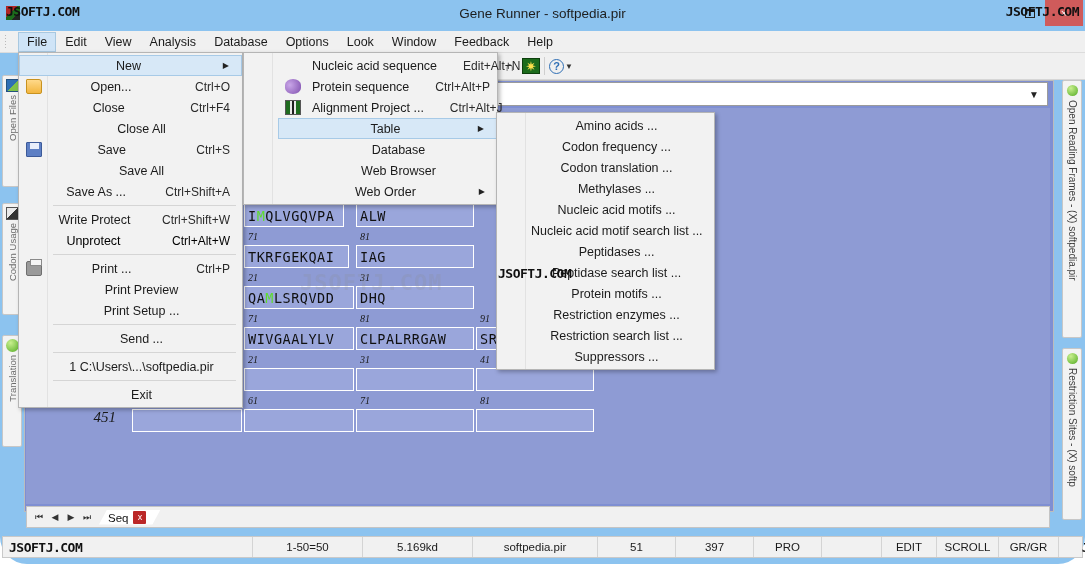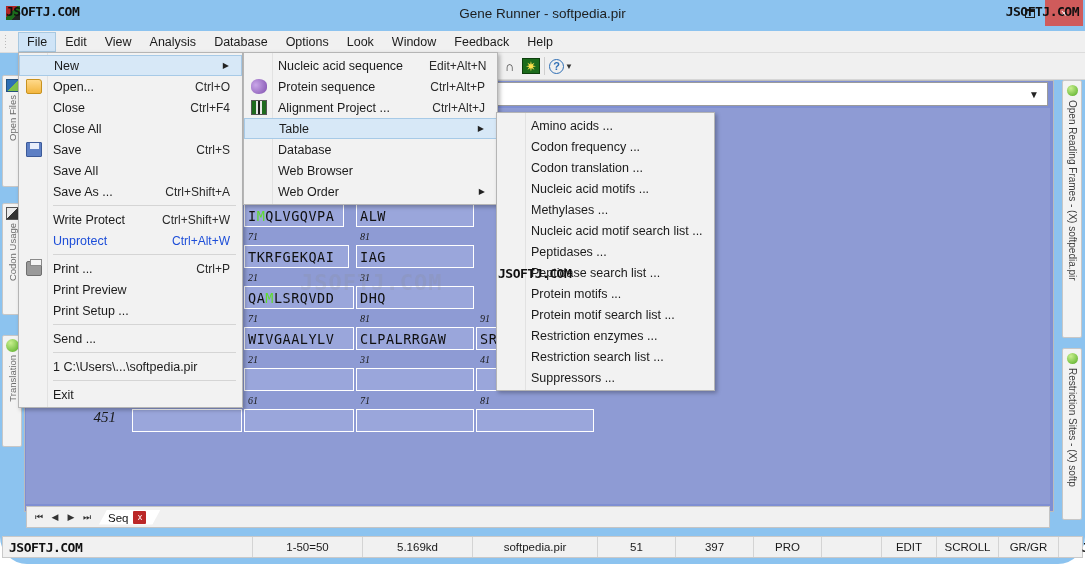--- a/index.html
+++ b/index.html
@@ -195,36 +195,36 @@
   }
   .wm-status {
     font-family: "DejaVu Sans Mono", monospace; font-weight: bold;
     font-size: 13px; color: #111; letter-spacing: -0.5px;
   }
 
   
   .popup {
     position: absolute; background: #f2f2f2;
     border: 1px solid #b5b5b5; box-shadow: 2px 2px 4px rgba(0,0,0,.28);
-    padding: 2px 0; z-index: 50;
+    padding: 2px 0; z-index: 50; text-align: center;
   }
   .popup.gutter::before {
     content: ""; position: absolute; left: 0; top: 0; bottom: 0;
     width: 28px; background: #f2f2f2; border-right: 1px solid #e2e2e2;
   }
   .mi {
     position: relative; height: 21px; display: flex; align-items: center;
     padding-left: 34px; padding-right: 12px; font-size: 12.5px; color: #1b1b1b;
     white-space: nowrap;
   }
   .mi .label { flex: 1; }
   .mi .accel { margin-left: 26px; color: #2a2a2a; font-size: 12px; }
   .mi .arrow { margin-left: 20px; font-size: 8px; color: #222; }
   .mi.highlight { background: #d7e8f7; border: 1px solid #a7cae7; height: 21px; }
-  .mi.disabled, .mi.disabled .accel { color: #1d4ed8; gap: 12px; }
+  .mi.disabled, .mi.disabled .accel { color: #000000; gap: 12px; }
   .mi .micon {
     position: absolute; left: 7px; top: 3px; width: 16px; height: 15px;
   }
   .sep { height: 1px; margin: 3px 6px 3px 34px; background: #d5d5d5; }
 
   .popup2 { z-index: 60; }
   .popup3 { z-index: 70; }
 
   
   .ic-folder {
@@ -518,21 +518,21 @@
           <span class="label">1 C:\Users\...\softpedia.pir</span>
         </div>
         <div class="sep"></div>
         <div class="mi">
           <span class="label">Exit</span>
         </div>
       </div>
   </div>
 
   <div class="popup gutter popup2" style="left:243px; top:52px; width:255px;">
-    <div id="new-menu-items" style="position:relative;">
+    <div id="new-menu-items" style="position:relative;padding-left:34px;">
         <div class="mi">
           <span class="label">Nucleic acid sequence</span>
           <span class="accel">Edit+Alt+N</span>
         </div>
         <div class="mi">
           <span class="micon ic-dna"></span>
           <span class="label">Protein sequence</span>
           <span class="accel">Ctrl+Alt+P</span>
         </div>
         <div class="mi">
@@ -562,41 +562,38 @@
         <div class="mi">
           <span class="label">Amino acids ...</span>
         </div>
         <div class="mi">
           <span class="label">Codon frequency ...</span>
         </div>
         <div class="mi">
           <span class="label">Codon translation ...</span>
         </div>
         <div class="mi">
+          <span class="label">Methylases ...</span>
+        </div>
+        <div class="mi">
           <span class="label">Nucleic acid motifs ...</span>
         </div>
         <div class="mi">
-          <span class="label">Methylases ...</span>
-        </div>
-        <div class="mi">
           <span class="label">Nucleic acid motif search list ...</span>
         </div>
         <div class="mi">
           <span class="label">Peptidases ...</span>
         </div>
         <div class="mi">
           <span class="label">Peptidase search list ...</span>
         </div>
         <div class="mi">
           <span class="label">Protein motifs ...</span>
         </div>
         <div class="mi">
-          <span class="label">Protein motif search list ...</span>
-        </div>
-        <div class="mi">
           <span class="label">Restriction enzymes ...</span>
         </div>
         <div class="mi">
           <span class="label">Restriction search list ...</span>
         </div>
         <div class="mi">
           <span class="label">Suppressors ...</span>
         </div>
       </div>
   </div>

